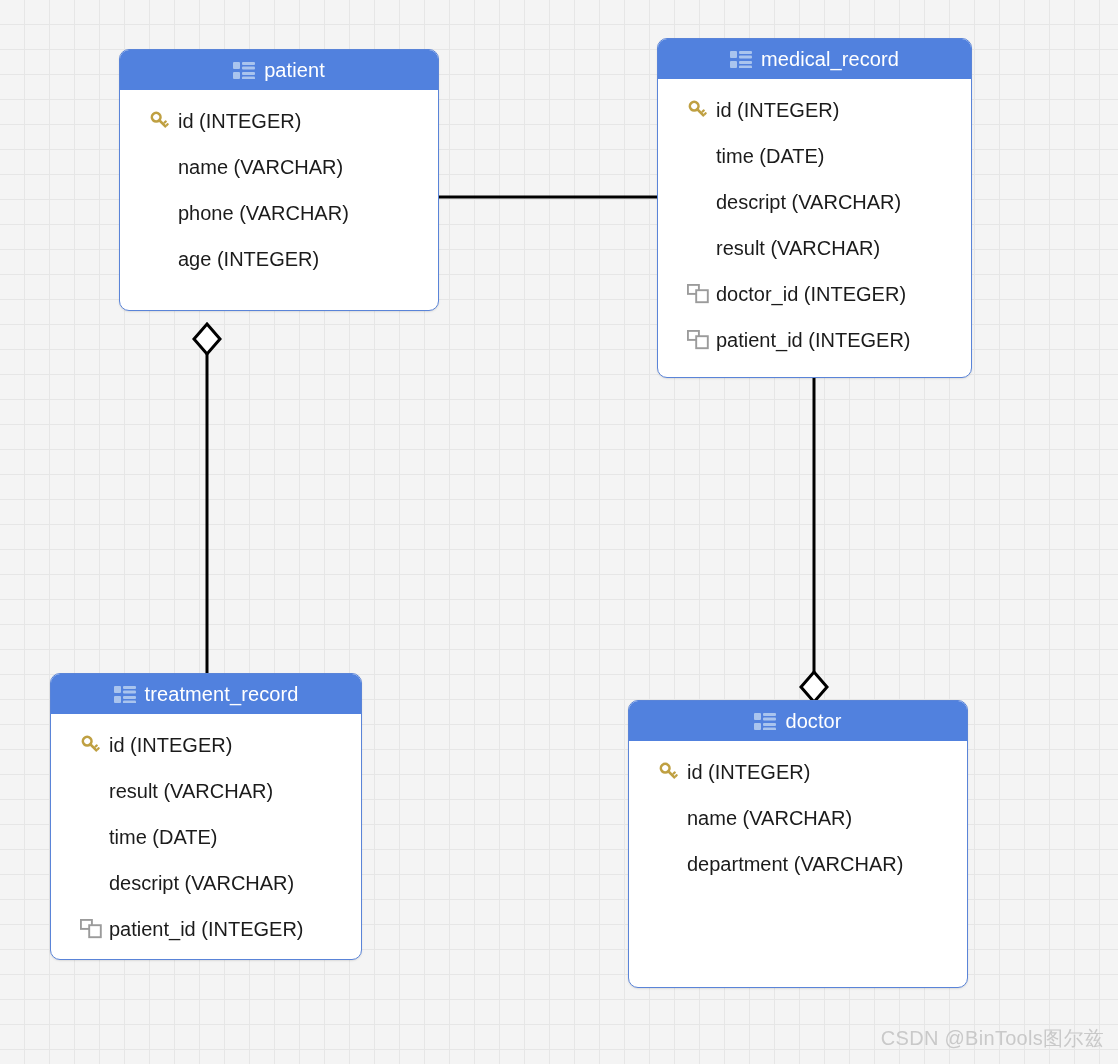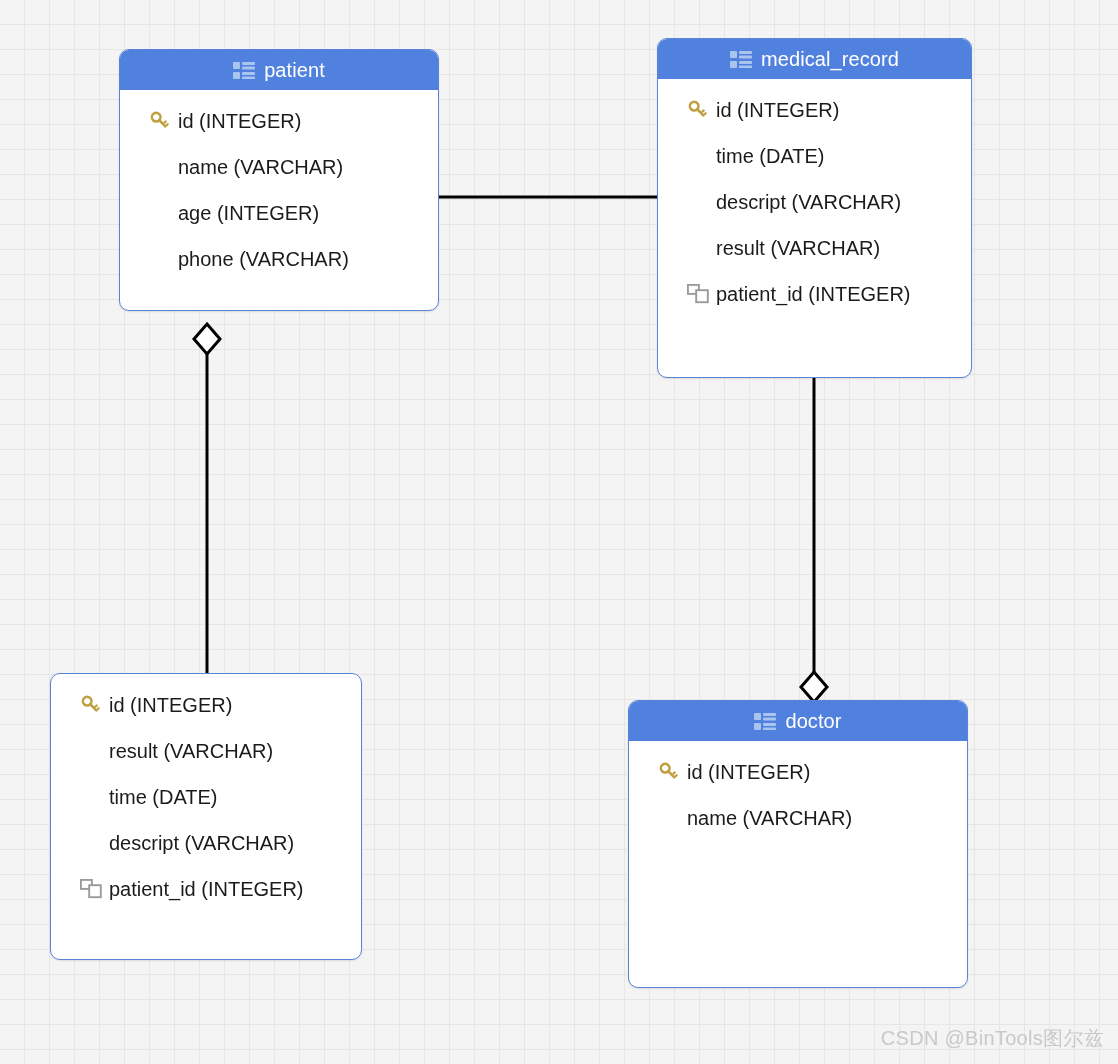--- a/index.html
+++ b/index.html
@@ -120,25 +120,25 @@
               </svg>
             </span>
             <span class="attr-label">id (INTEGER)</span>
           </div>
           <div class="attr-row">
             <span class="attr-icon"></span>
             <span class="attr-label">name (VARCHAR)</span>
           </div>
           <div class="attr-row">
             <span class="attr-icon"></span>
+            <span class="attr-label">phone (VARCHAR)</span>
+          </div>
+          <div class="attr-row">
+            <span class="attr-icon"></span>
             <span class="attr-label">age (INTEGER)</span>
-          </div>
-          <div class="attr-row">
-            <span class="attr-icon"></span>
-            <span class="attr-label">phone (VARCHAR)</span>
           </div>
         </div>
       </div>
       <div class="entity" style="left: 657px; top: 38px; width: 315px; height: 340px;">
         <div class="entity-header">
           <span>
             <svg class="table-icon" viewBox="0 0 22 17" xmlns="http://www.w3.org/2000/svg">
               <rect x="0" y="0" width="7" height="7" rx="1" fill="#a9c4ee"></rect>
               <rect x="9" y="0" width="13" height="3" rx="1" fill="#a9c4ee"></rect>
               <rect x="9" y="4.5" width="13" height="3" rx="1" fill="#a9c4ee"></rect>
@@ -175,62 +175,84 @@
             <span class="attr-icon"></span>
             <span class="attr-label">result (VARCHAR)</span>
           </div>
           <div class="attr-row">
             <span class="attr-icon">
               <svg width="22" height="20" viewBox="0 0 22 20" xmlns="http://www.w3.org/2000/svg">
                 <rect x="0.9" y="0.9" width="11" height="9" fill="#ffffff" stroke="#9b9b9b" stroke-width="1.9"></rect>
                 <rect x="9.2" y="6.2" width="11.6" height="12" fill="#ffffff" stroke="#9b9b9b" stroke-width="1.9"></rect>
               </svg>
             </span>
-            <span class="attr-label">patient_id (INTEGER)</span>
-          </div>
-        </div>
-      </div>
-      <div class="entity" style="left: 50px; top: 673px; width: 312px; height: 287px;">
-        <div class="entity-body">
-          <div class="attr-row">
-            <span class="attr-icon">
-              <svg width="22" height="22" viewBox="0 0 22 22" xmlns="http://www.w3.org/2000/svg">
-                <g transform="rotate(-45 11 11)">
-                  <circle cx="11" cy="5.6" r="4.3" fill="none" stroke="#bfa042" stroke-width="2.6"></circle>
-                  <rect x="9.7" y="9.2" width="2.6" height="10.6" rx="0.8" fill="#bfa042"></rect>
-                  <rect x="12.1" y="14.2" width="3.6" height="2.3" rx="0.7" fill="#bfa042"></rect>
-                  <rect x="12.1" y="17.6" width="3.0" height="2.2" rx="0.7" fill="#bfa042"></rect>
-                </g>
-              </svg>
-            </span>
-            <span class="attr-label">id (INTEGER)</span>
-          </div>
-          <div class="attr-row">
-            <span class="attr-icon"></span>
-            <span class="attr-label">result (VARCHAR)</span>
-          </div>
-          <div class="attr-row">
-            <span class="attr-icon"></span>
-            <span class="attr-label">time (DATE)</span>
-          </div>
-          <div class="attr-row">
-            <span class="attr-icon"></span>
-            <span class="attr-label">descript (VARCHAR)</span>
+            <span class="attr-label">doctor_id (INTEGER)</span>
           </div>
           <div class="attr-row">
             <span class="attr-icon">
               <svg width="22" height="20" viewBox="0 0 22 20" xmlns="http://www.w3.org/2000/svg">
                 <rect x="0.9" y="0.9" width="11" height="9" fill="#ffffff" stroke="#9b9b9b" stroke-width="1.9"></rect>
                 <rect x="9.2" y="6.2" width="11.6" height="12" fill="#ffffff" stroke="#9b9b9b" stroke-width="1.9"></rect>
               </svg>
             </span>
             <span class="attr-label">patient_id (INTEGER)</span>
           </div>
         </div>
       </div>
+      <div class="entity" style="left: 50px; top: 673px; width: 312px; height: 287px;">
+        <div class="entity-header">
+          <span>
+            <svg class="table-icon" viewBox="0 0 22 17" xmlns="http://www.w3.org/2000/svg">
+              <rect x="0" y="0" width="7" height="7" rx="1" fill="#a9c4ee"></rect>
+              <rect x="9" y="0" width="13" height="3" rx="1" fill="#a9c4ee"></rect>
+              <rect x="9" y="4.5" width="13" height="3" rx="1" fill="#a9c4ee"></rect>
+              <rect x="0" y="10" width="7" height="7" rx="1" fill="#a9c4ee"></rect>
+              <rect x="9" y="10" width="13" height="3" rx="1" fill="#a9c4ee"></rect>
+              <rect x="9" y="14.5" width="13" height="3" rx="1" fill="#a9c4ee"></rect>
+            </svg>
+          </span>
+          <span>treatment_record</span>
+        </div>
+        <div class="entity-body">
+          <div class="attr-row">
+            <span class="attr-icon">
+              <svg width="22" height="22" viewBox="0 0 22 22" xmlns="http://www.w3.org/2000/svg">
+                <g transform="rotate(-45 11 11)">
+                  <circle cx="11" cy="5.6" r="4.3" fill="none" stroke="#bfa042" stroke-width="2.6"></circle>
+                  <rect x="9.7" y="9.2" width="2.6" height="10.6" rx="0.8" fill="#bfa042"></rect>
+                  <rect x="12.1" y="14.2" width="3.6" height="2.3" rx="0.7" fill="#bfa042"></rect>
+                  <rect x="12.1" y="17.6" width="3.0" height="2.2" rx="0.7" fill="#bfa042"></rect>
+                </g>
+              </svg>
+            </span>
+            <span class="attr-label">id (INTEGER)</span>
+          </div>
+          <div class="attr-row">
+            <span class="attr-icon"></span>
+            <span class="attr-label">result (VARCHAR)</span>
+          </div>
+          <div class="attr-row">
+            <span class="attr-icon"></span>
+            <span class="attr-label">time (DATE)</span>
+          </div>
+          <div class="attr-row">
+            <span class="attr-icon"></span>
+            <span class="attr-label">descript (VARCHAR)</span>
+          </div>
+          <div class="attr-row">
+            <span class="attr-icon">
+              <svg width="22" height="20" viewBox="0 0 22 20" xmlns="http://www.w3.org/2000/svg">
+                <rect x="0.9" y="0.9" width="11" height="9" fill="#ffffff" stroke="#9b9b9b" stroke-width="1.9"></rect>
+                <rect x="9.2" y="6.2" width="11.6" height="12" fill="#ffffff" stroke="#9b9b9b" stroke-width="1.9"></rect>
+              </svg>
+            </span>
+            <span class="attr-label">patient_id (INTEGER)</span>
+          </div>
+        </div>
+      </div>
       <div class="entity" style="left: 628px; top: 700px; width: 340px; height: 288px;">
         <div class="entity-header">
           <span>
             <svg class="table-icon" viewBox="0 0 22 17" xmlns="http://www.w3.org/2000/svg">
               <rect x="0" y="0" width="7" height="7" rx="1" fill="#a9c4ee"></rect>
               <rect x="9" y="0" width="13" height="3" rx="1" fill="#a9c4ee"></rect>
               <rect x="9" y="4.5" width="13" height="3" rx="1" fill="#a9c4ee"></rect>
               <rect x="0" y="10" width="7" height="7" rx="1" fill="#a9c4ee"></rect>
               <rect x="9" y="10" width="13" height="3" rx="1" fill="#a9c4ee"></rect>
               <rect x="9" y="14.5" width="13" height="3" rx="1" fill="#a9c4ee"></rect>
@@ -249,19 +271,23 @@
                   <rect x="12.1" y="17.6" width="3.0" height="2.2" rx="0.7" fill="#bfa042"></rect>
                 </g>
               </svg>
             </span>
             <span class="attr-label">id (INTEGER)</span>
           </div>
           <div class="attr-row">
             <span class="attr-icon"></span>
             <span class="attr-label">name (VARCHAR)</span>
           </div>
+          <div class="attr-row">
+            <span class="attr-icon"></span>
+            <span class="attr-label">department (VARCHAR)</span>
+          </div>
         </div>
       </div>
     </div>
 
   <div class="watermark">CSDN @BinTools图尔兹</div>
 
 </div>
 
 </body></html>

